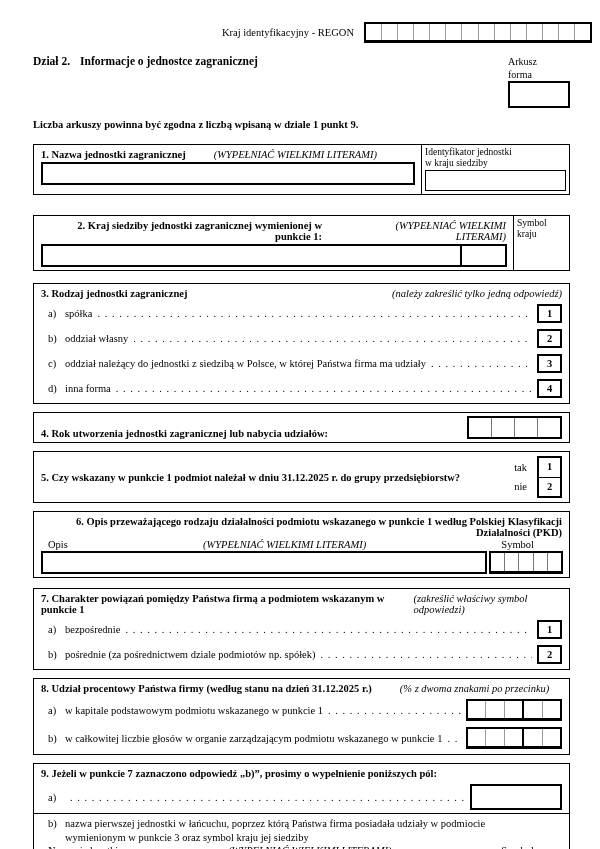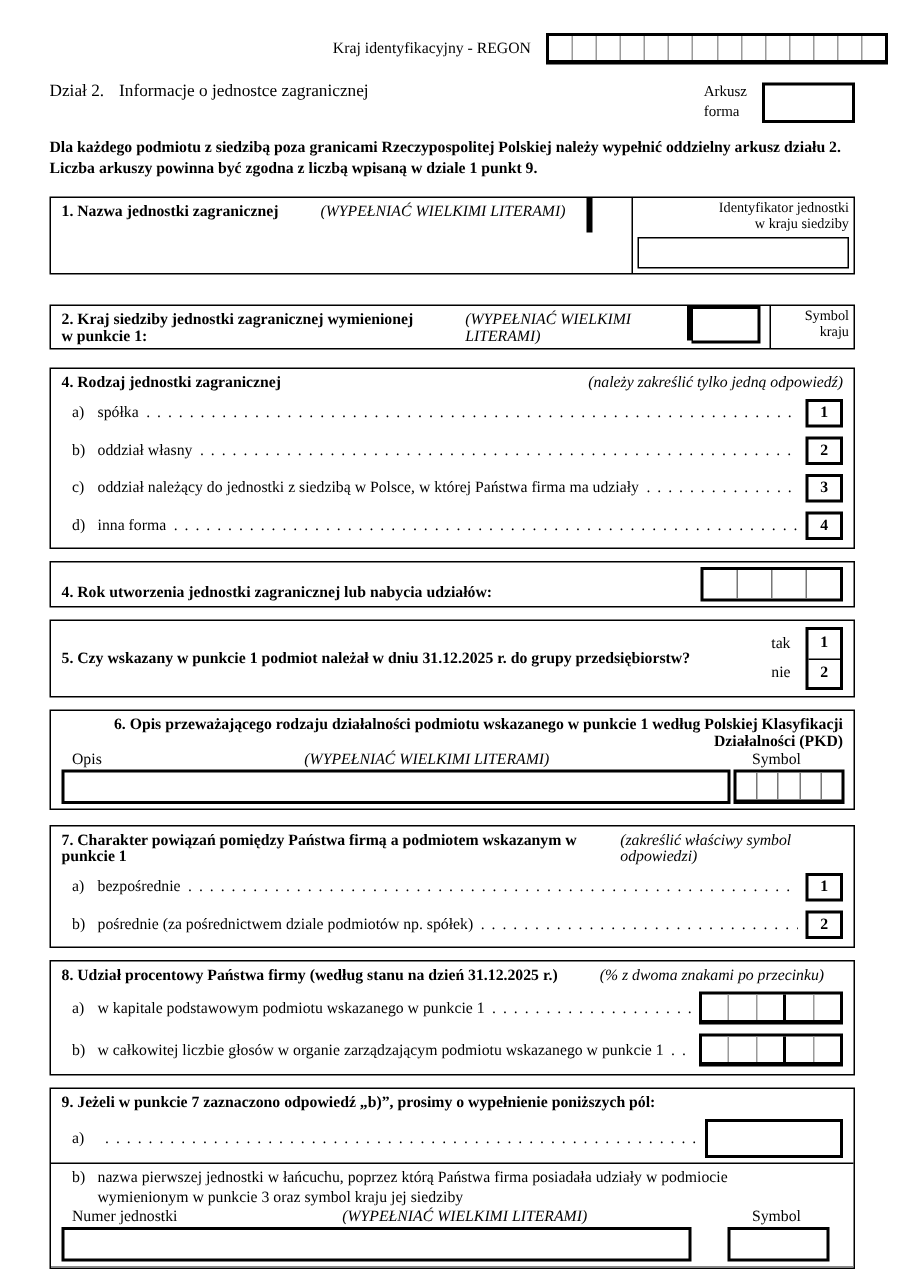--- a/index.html
+++ b/index.html
@@ -17,42 +17,42 @@
   .comb-grid {
     display: flex; height: 21px; border: 2px solid #000; border-bottom-width: 3px;
     background: #fff;
   }
   .comb-grid .cell { flex: 1 0 auto; border-right: 1px solid #9a9a9a; }
   .comb-grid .cell:last-child { border-right: none; }
   .regon-grid { width: 228px; }
 
   
   .header-row { display: flex; align-items: flex-start; margin-top: 12px; }
-  .dzial { font-weight: normal; font-size: 11.5px; }
+  .dzial { font-weight: bold; font-size: 11.5px; }
   .dzial .sp { display: inline-block; width: 10px; }
-  .arkusz-wrap { margin-left: auto; display: flex; align-items: flex-start; }
+  .arkusz-wrap { margin-left: auto; display: flex; align-items: flex-start; flex-direction: column; }
   .arkusz-lbl { font-size: 10px; line-height: 1.25; text-align: left; margin-right: 10px; margin-top: 1px; }
   .arkusz-box { width: 62px; height: 27px; border: 2px solid #000; }
 
   .intro { margin-top: 10px; font-weight: bold; font-size: 10.5px; line-height: 1.3; }
 
   
   .section { border: 1px solid #000; background: #fff; }
   .sec-head { display: flex; align-items: baseline; padding: 4px 7px 2px 7px; }
   .sec-label { font-weight: bold; font-size: 10.5px; }
   .sec-note { font-style: italic; font-size: 10.5px; }
   .note-push { margin-left: auto; }
   .note-gap { margin-left: 28px; }
 
   .input-box { border: 2px solid #000; height: 23px; background: #fff; }
 
   
   .split { display: flex; }
-  .split .left { flex: 1; display: flex; flex-direction: row; }
-  .split .rcol { border-left: 1px solid #000; text-align: right; font-size: 9.5px; line-height: 1.15; padding: 2px 3px 3px 3px; }
+  .split .left { flex: 1; display: flex; flex-direction: column; text-align: right; }
+  .split .rcol { border-left: 1px solid #000; text-align: left; font-size: 9.5px; line-height: 1.15; padding: 2px 3px 3px 3px; }
   .rcol .rcol-box { border: 1px solid #000; height: 21px; margin-top: 2px; background: #fff; }
   .s1-rcol { width: 148px; }
   .s2-rcol { width: 56px; }
   .left .input-box { margin: 0 6px 3px 7px; }
   .body-row { display: flex; align-items: stretch; padding: 0 6px 3px 7px; }
   .body-row .input-box { flex: 1; margin: 0; }
   .sym-cell { width: 46px; border: 2px solid #000; border-left-width: 1px; margin-left: -1px; }
 
   
   .opt-row { display: flex; align-items: center; padding: 2px 7px 2px 14px; }
@@ -139,21 +139,20 @@
     <div class="arkusz-wrap">
       <div class="arkusz-lbl">
         <div>Arkusz</div>
         <div>forma</div>
       </div>
       <div class="arkusz-box"></div>
     </div>
   </div>
 
   <div class="intro">
-    <div>Dla każdego podmiotu z siedzibą poza granicami Rzeczypospolitej Polskiej należy wypełnić oddzielny arkusz działu 2.</div>
     <div>Liczba arkuszy powinna być zgodna z liczbą wpisaną w dziale 1 punkt 9.</div>
   </div>
 
   <div class="section mt12">
     <div class="split">
       <div class="left">
         <div class="sec-head">
           <span class="sec-label">1. Nazwa jednostki zagranicznej</span>
           <span class="sec-note note-gap">(WYPEŁNIAĆ WIELKIMI LITERAMI)</span>
         </div>
@@ -185,21 +184,21 @@
         <div>
           <div>Symbol</div>
           <div>kraju</div>
         </div>
       </div>
     </div>
   </div>
 
   <div class="section mt12">
     <div class="sec-head">
-      <span class="sec-label">4. Rodzaj jednostki zagranicznej</span>
+      <span class="sec-label">3. Rodzaj jednostki zagranicznej</span>
       <span class="sec-note note-push">(należy zakreślić tylko jedną odpowiedź)</span>
     </div>
     <div class="opt-row opt-pad">
       <span class="opt-letter">a)</span>
       <span class="opt-text">spółka</span>
       <span class="dots"></span>
       <span class="code-box">1</span>
     </div>
     <div class="opt-row opt-pad">
       <span class="opt-letter">b)</span>

